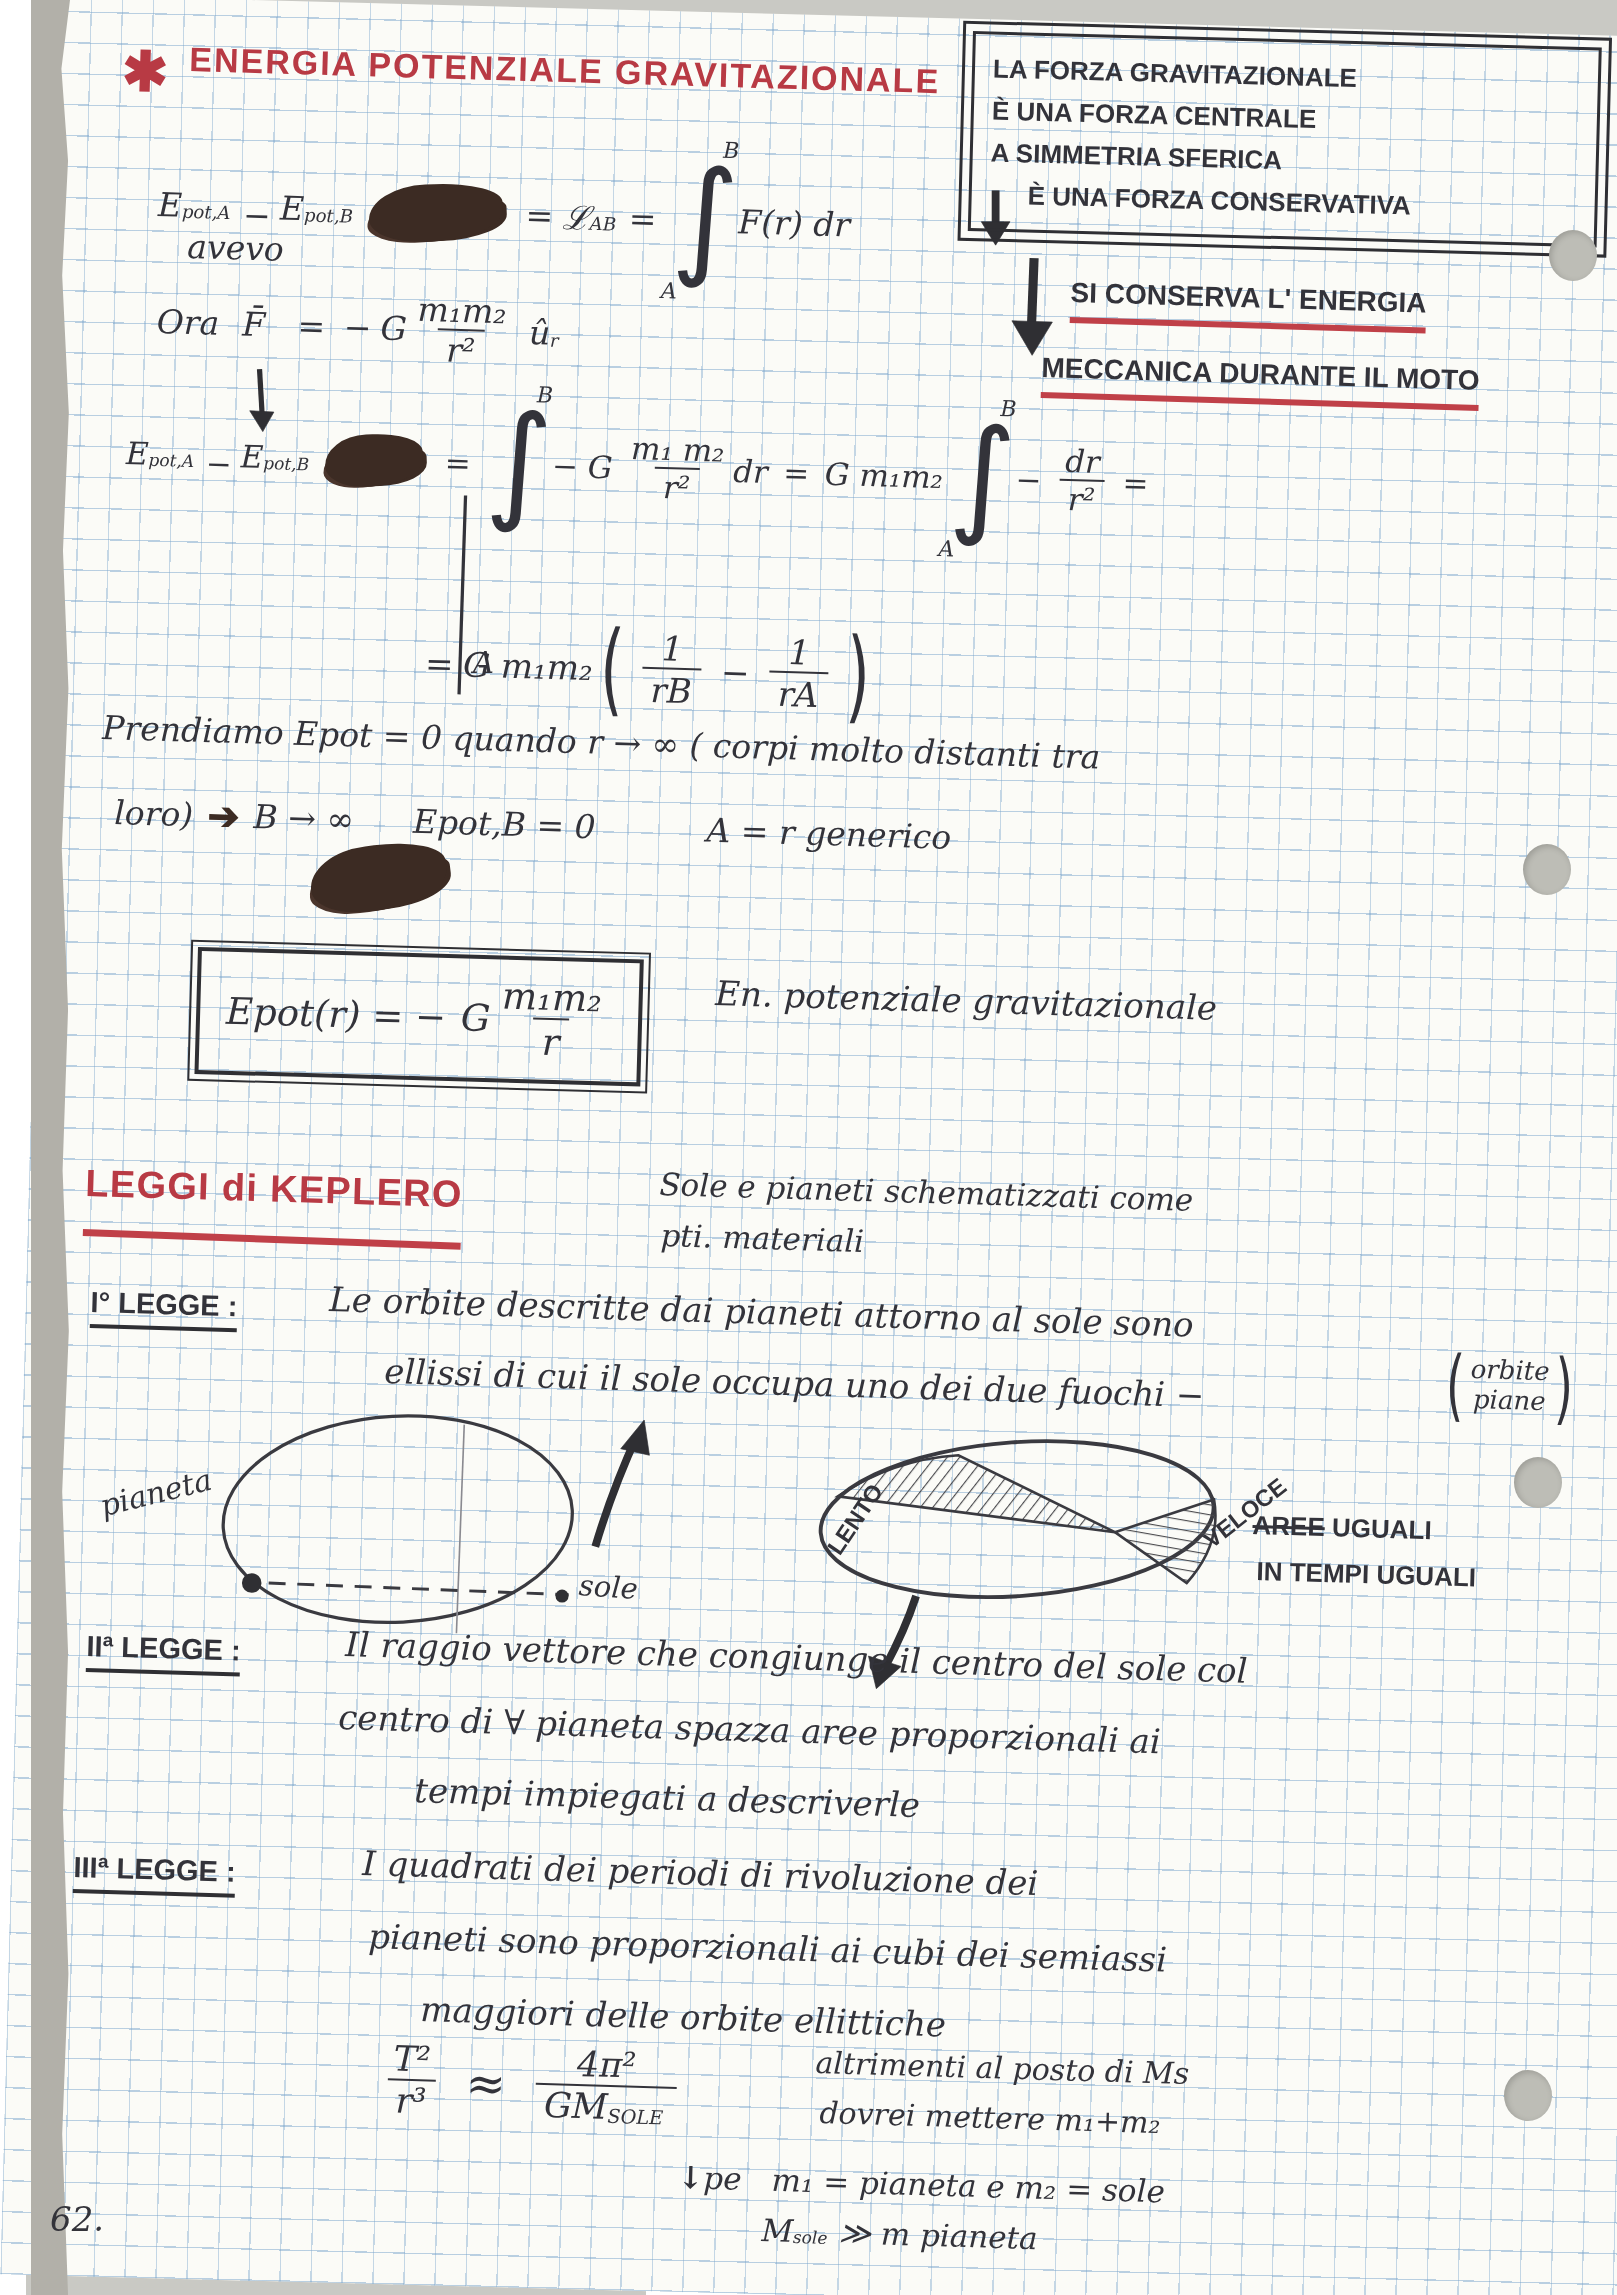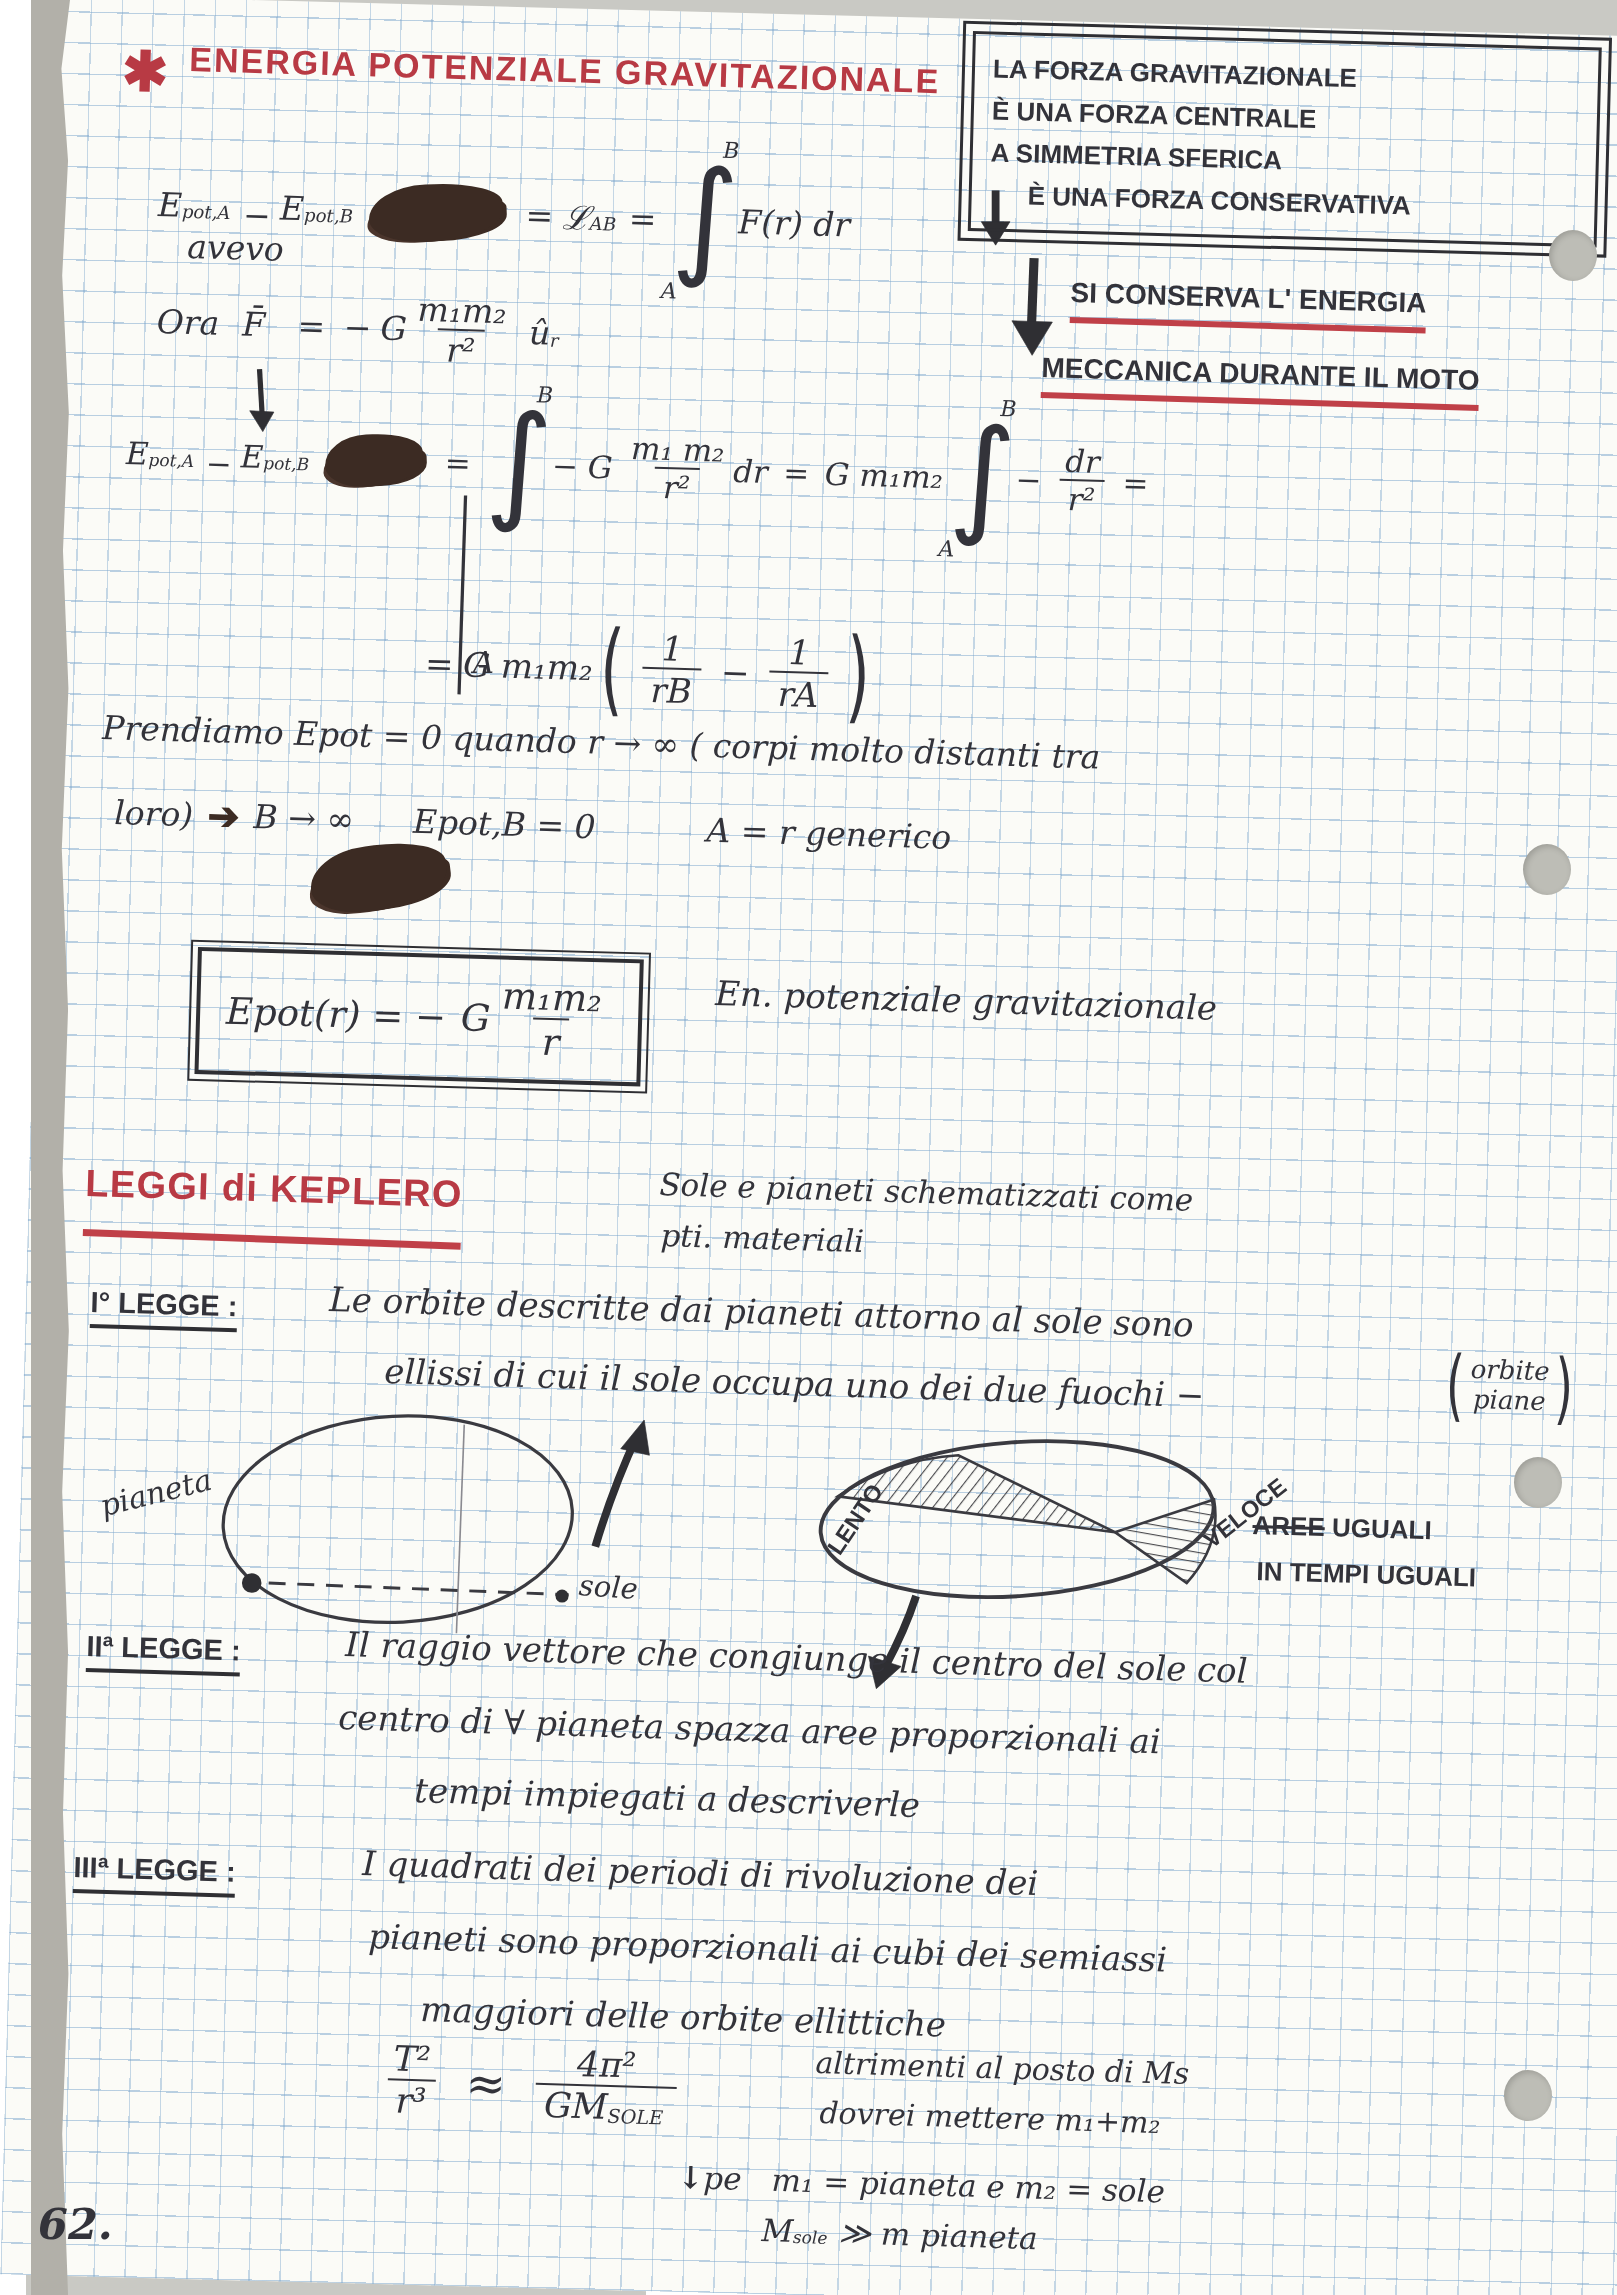--- a/index.html
+++ b/index.html
@@ -339,21 +339,21 @@
   <span style="font-style:normal;font-weight:bold;">↓</span>
   <span>pe</span>
   <span style="margin-left:30px;">m₁ = pianeta e m₂ = sole</span>
 </div>
 <div class="line hand tilt" style="left:762px;top:2212px;font-size:31px;">
   <span>M</span>
     <span class="sub">sole</span>
   <span style="margin-left:.25em;">≫ m pianeta</span>
 </div>
 
-<div class="line hand" style="left:38px;top:2199px;font-size:43px;font-weight:bold;">
+<div class="line hand" style="left:50px;top:2199px;font-size:34px;font-weight:normal;">
     <span>62.</span>
   </div>
 
 <div class="hole" style="left:1549px;top:230px;"></div>
 <div class="hole" style="left:1523px;top:844px;"></div>
 <div class="hole" style="left:1514px;top:1457px;"></div>
 <div class="hole" style="left:1504px;top:2070px;"></div>
 
 
 </body></html>

